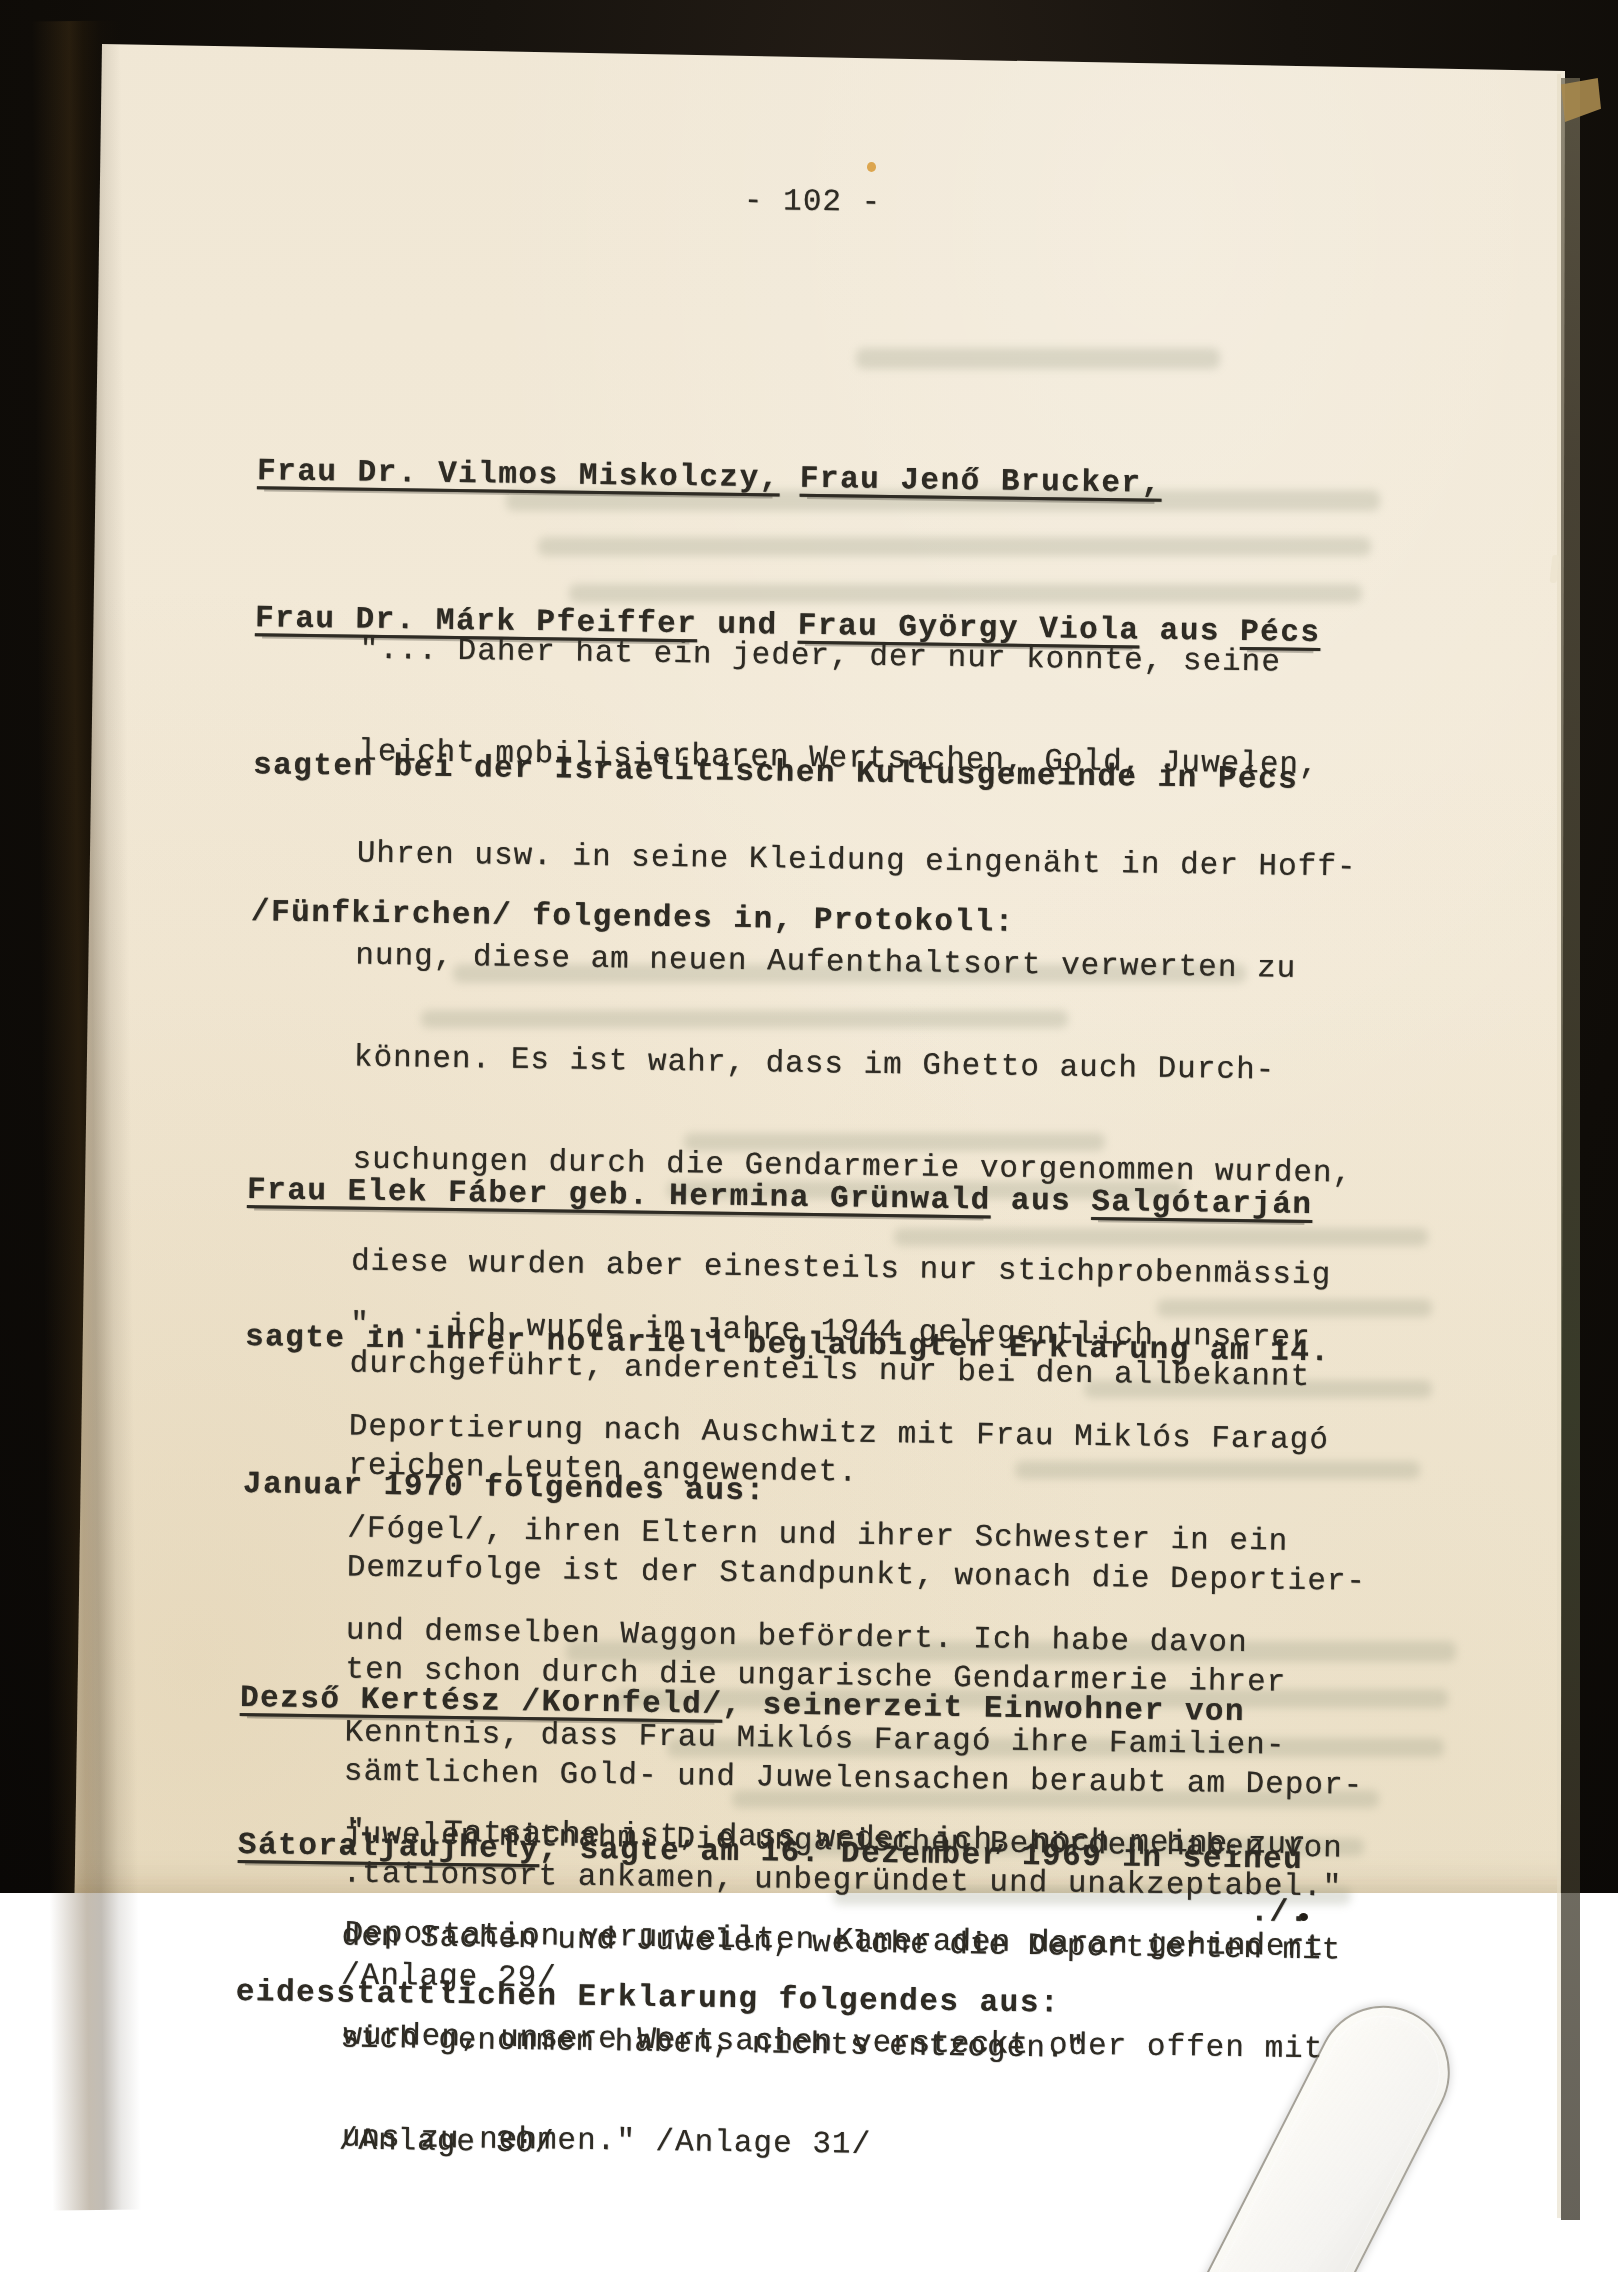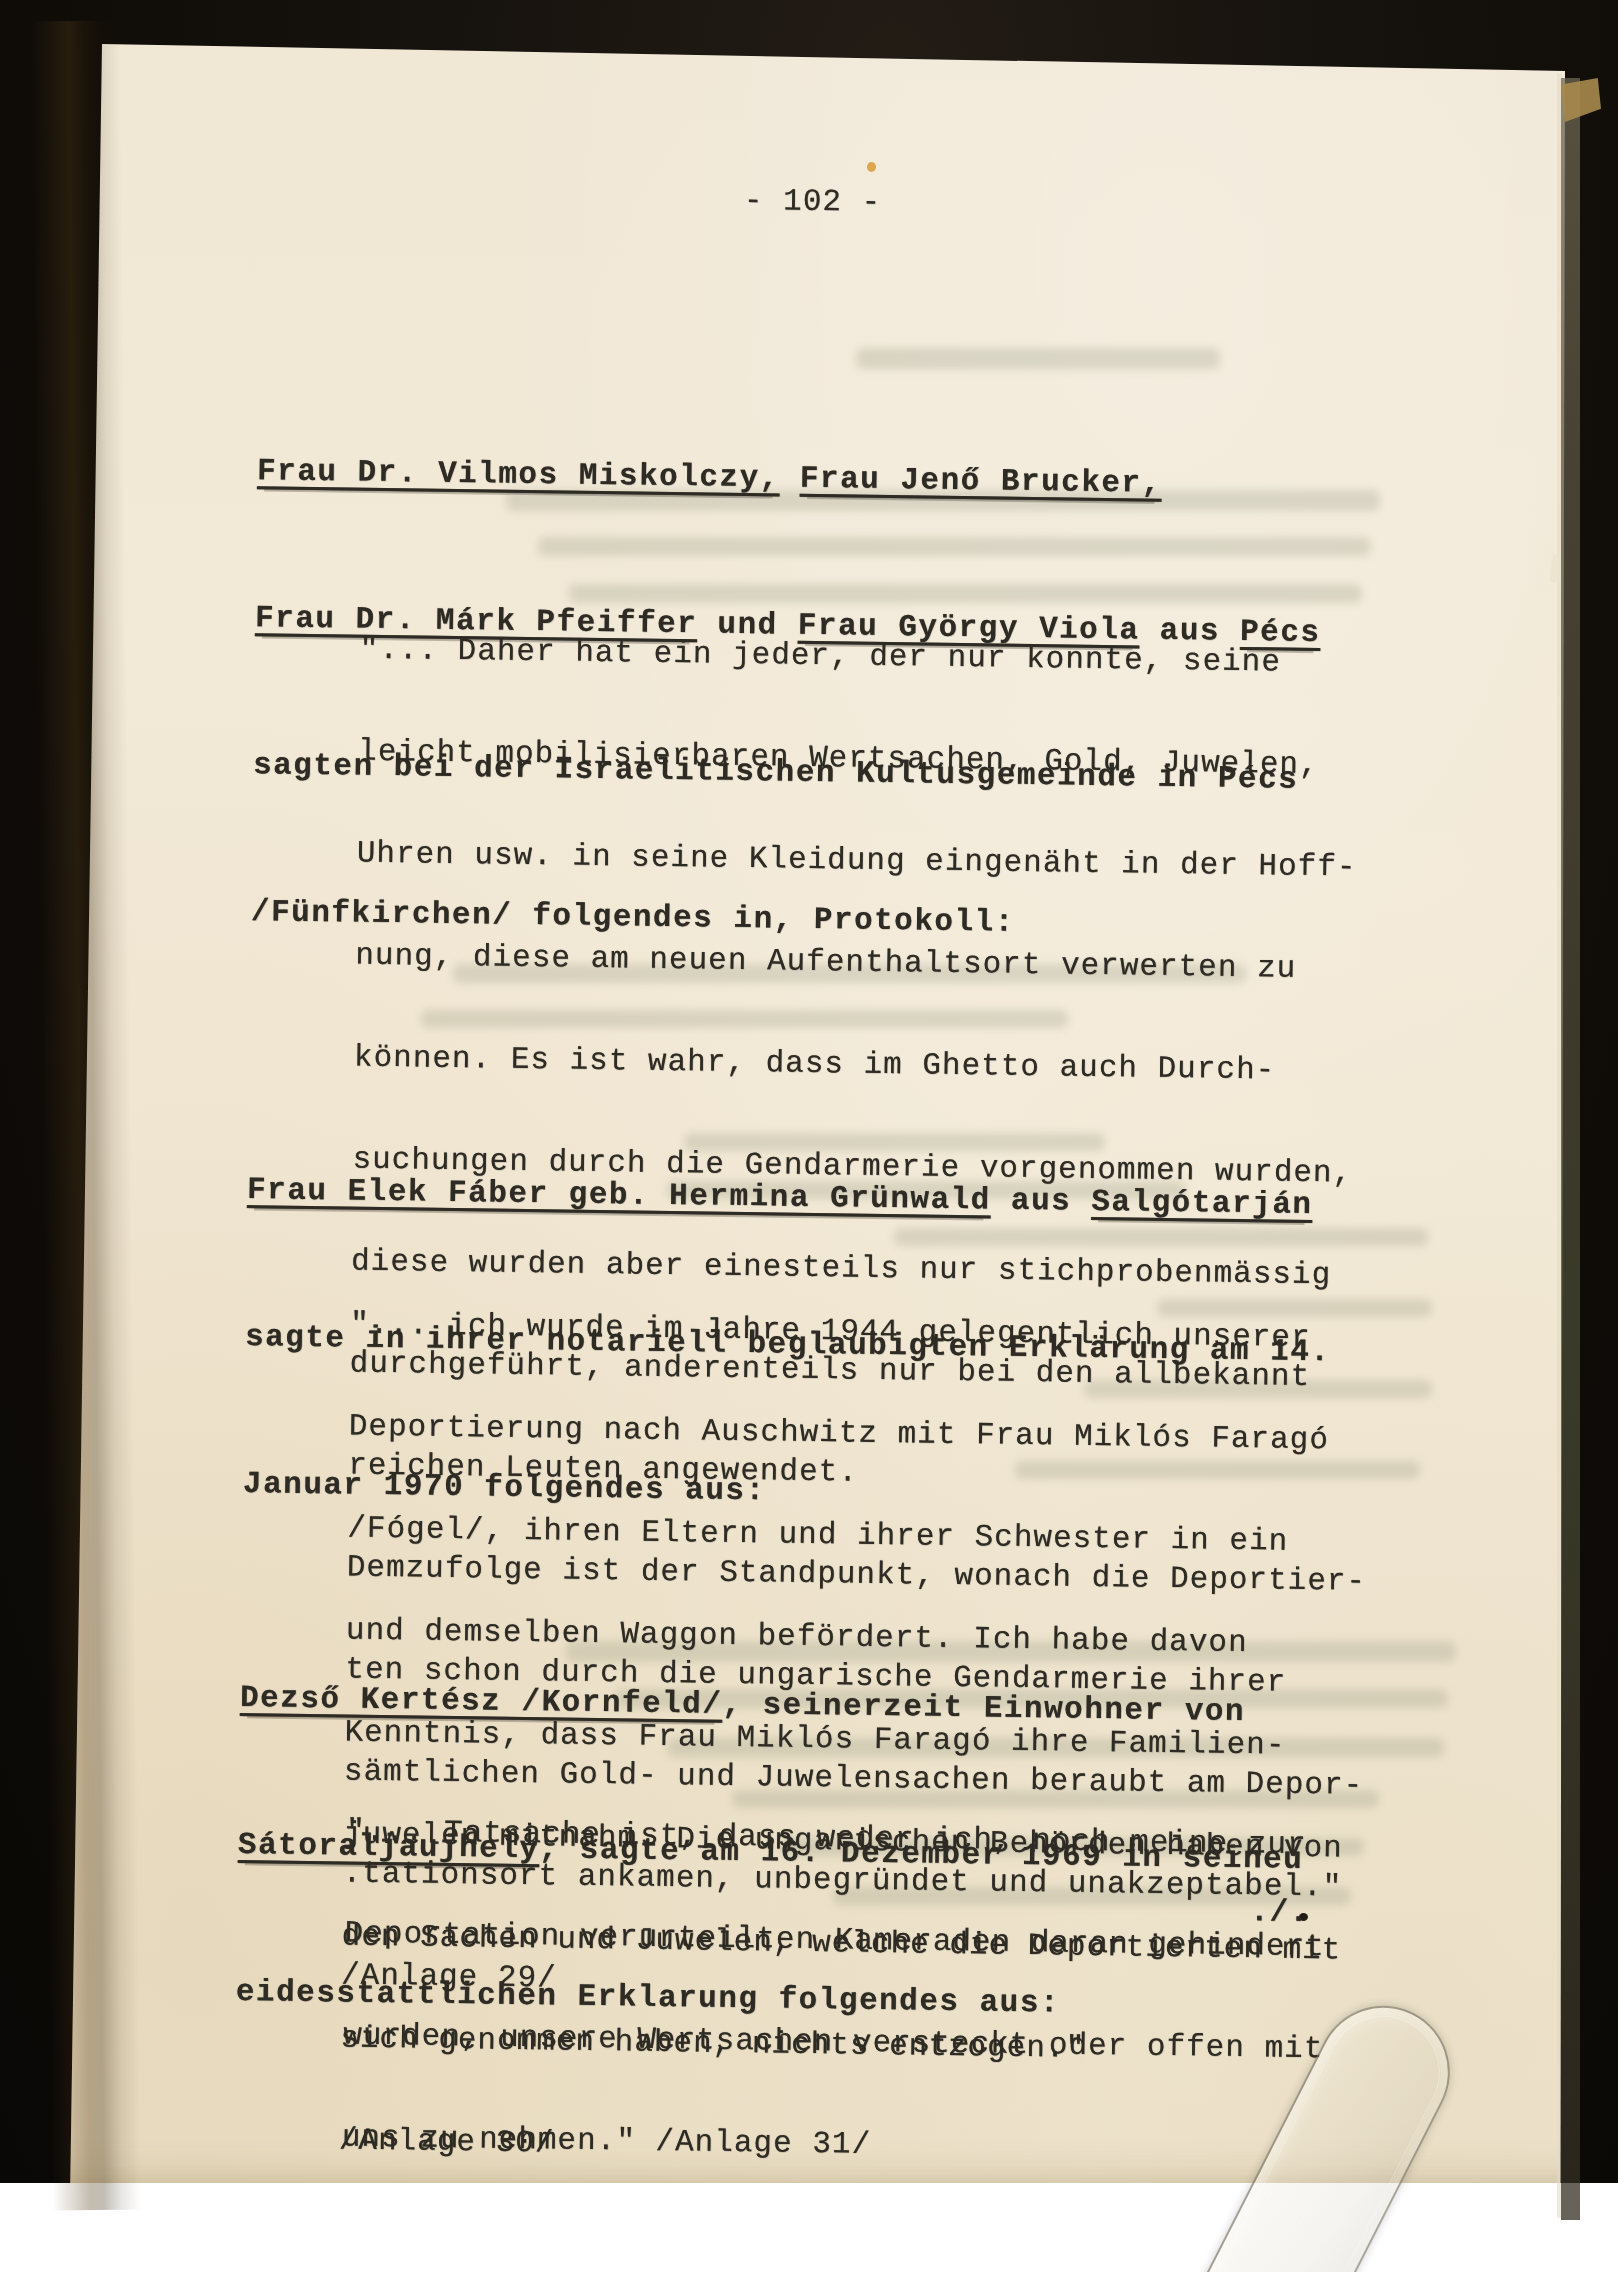--- a/index.html
+++ b/index.html
@@ -1,18 +1,18 @@
 <!DOCTYPE html>
 <html style="font-size:13px"><head>
 <meta charset="utf-8">
 <title>Scanned typewritten page - 102</title>
 <style>
   html,body{margin:0;padding:0;}
   body{width:1618px;height:2273px;overflow:hidden;}
-  .scene{position:relative;width:1618px;height:2183px;
+  .scene{position:relative;width:1618px;height:1893px;
     background:radial-gradient(ellipse at 55% 8%, #241d16 0%, #17130e 32%, #0f0c08 68%, #0a0806 100%);}
   .scene *{box-sizing:border-box;}
 
   
   .verso{position:absolute;left:0;top:21px;width:107px;height:2184px;
     background:linear-gradient(90deg,#e4dac4 0%,#eadfca 50%,#dccfad 80%,#b3a178 94%,#79684４ 99%,#6b5c3c 100%);
     clip-path:polygon(0 0,91px 8px,102px 566px,91px 1375px,63px 2152px,42px 2180px,0 2167px);}
   .gutter{position:absolute;left:42px;top:21px;width:89px;height:2189px;pointer-events:none;
     background:linear-gradient(90deg,transparent 0%,rgba(86,62,26,.34) 42%,rgba(52,36,12,.30) 58%,rgba(40,28,10,.10) 78%,transparent 100%);
     transform:rotate(-0.55deg);}

